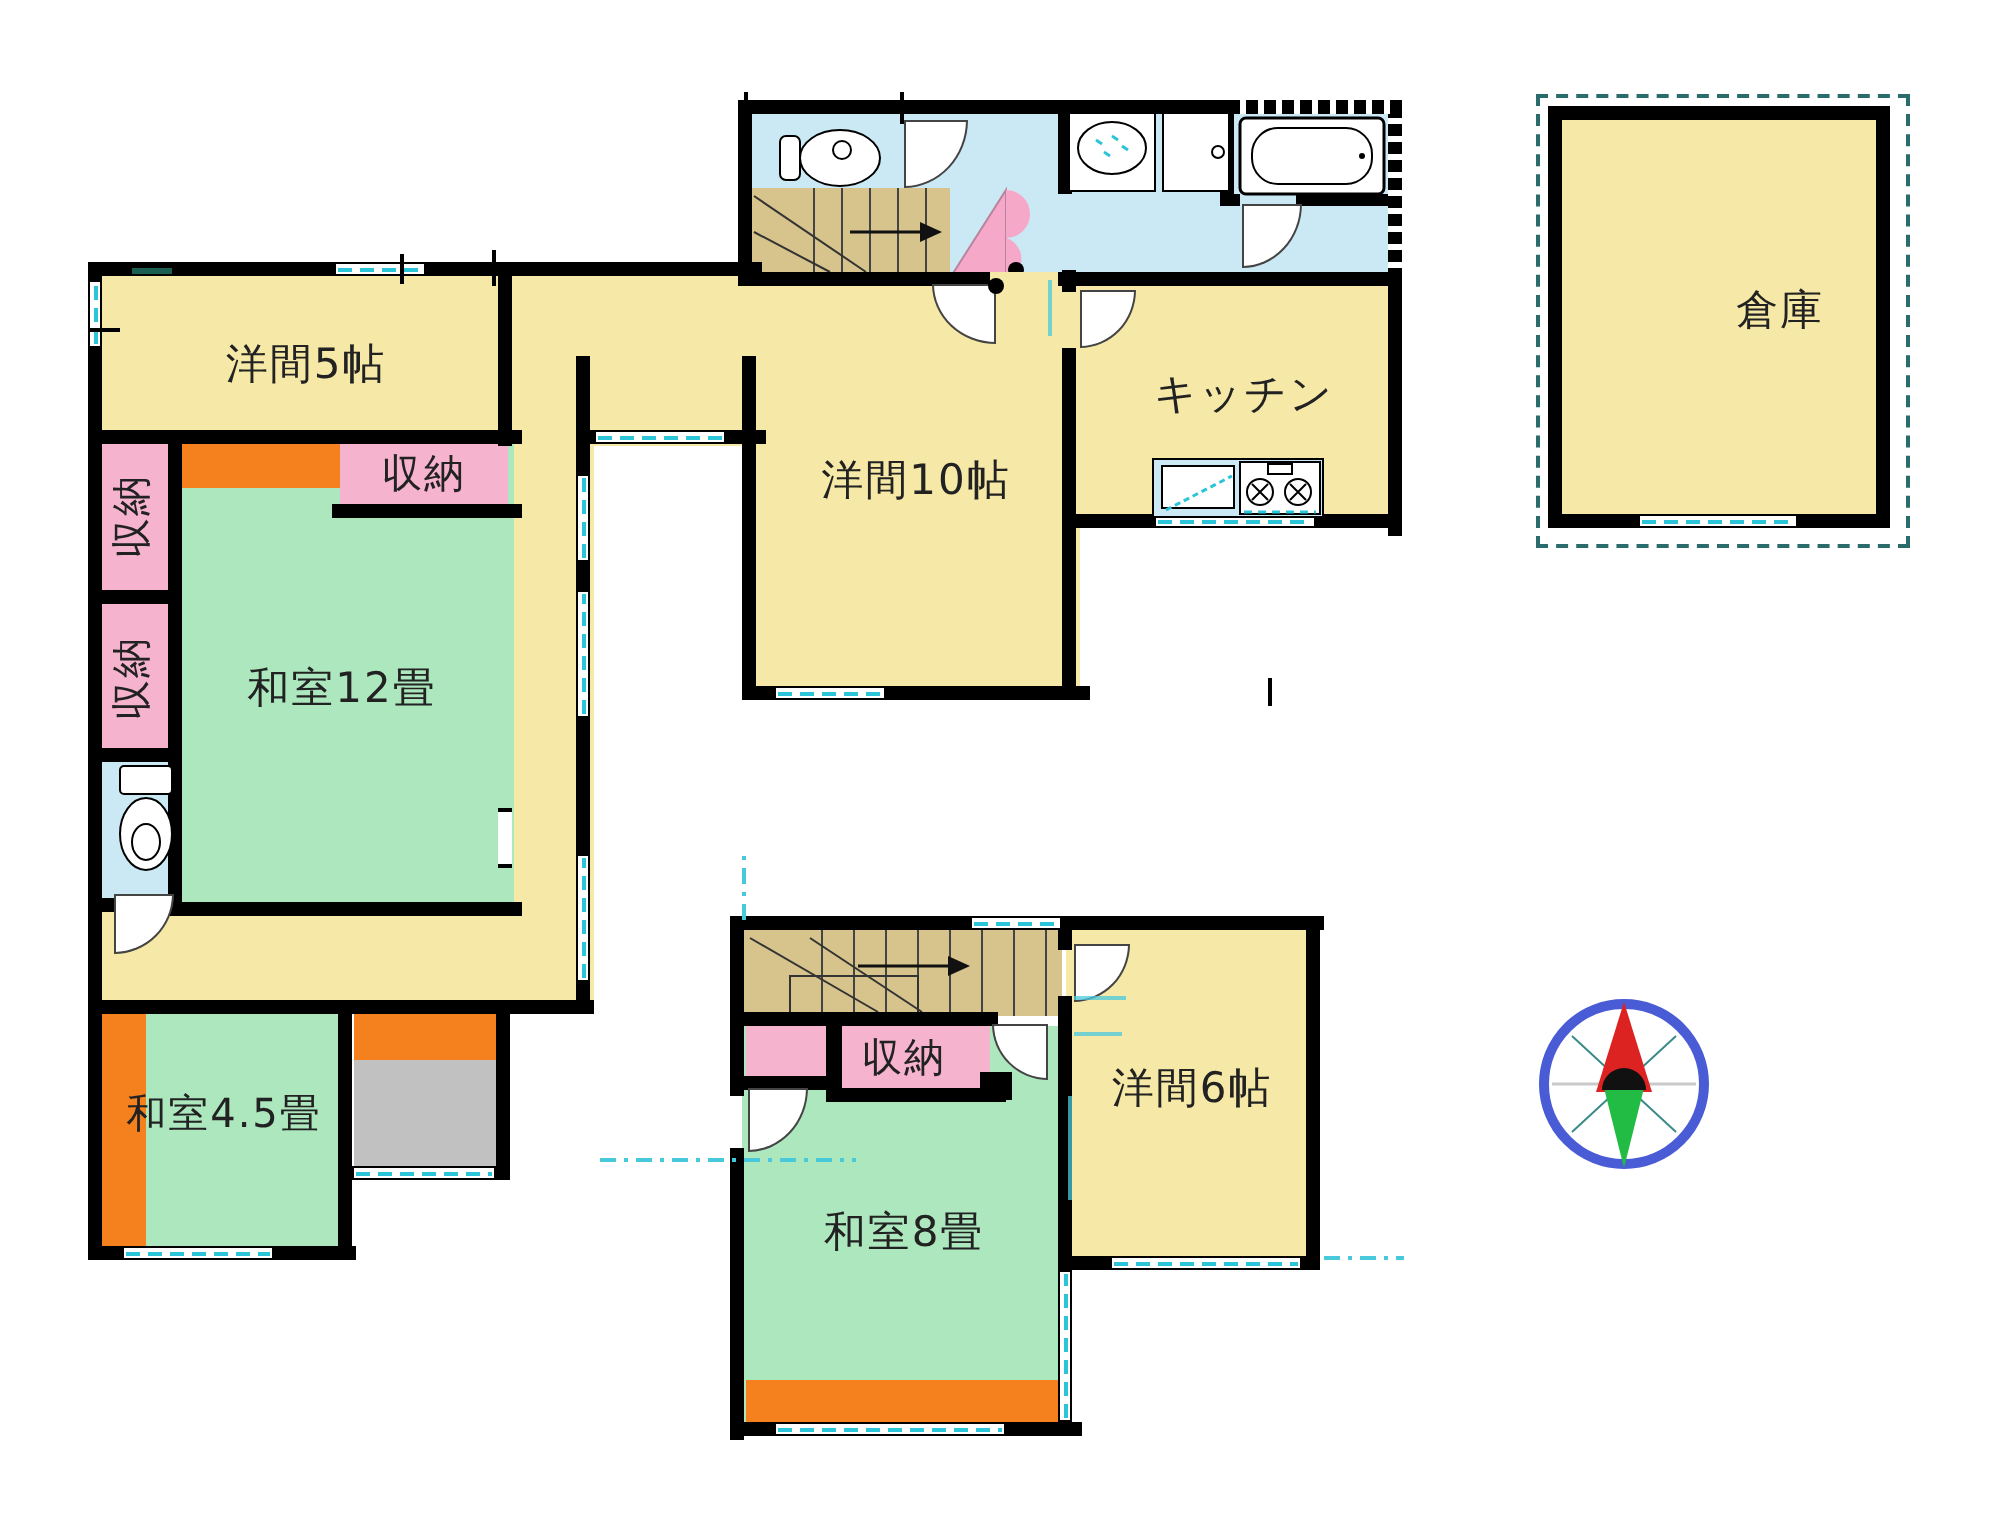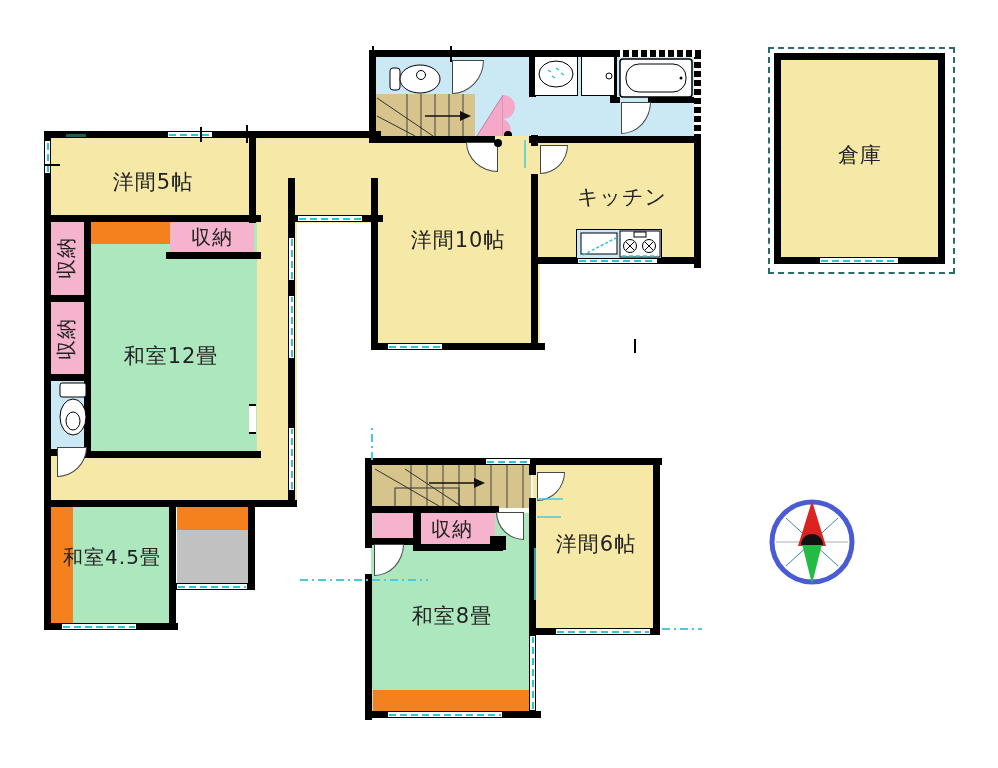--- a/index.html
+++ b/index.html
@@ -222,24 +222,24 @@
   <div style="position:absolute;left:66px;top:134px;width:20px;height:3px;background:#1b5e52"></div>
   <div class="tick" style="left:200px;top:127px;width:2px;height:15px"></div>
   <div class="tick" style="left:246px;top:125px;width:2px;height:18px"></div>
   <div class="tick" style="left:450px;top:46px;width:2px;height:16px"></div>
   <div class="tick" style="left:372px;top:46px;width:2px;height:14px"></div>
   <div class="tick" style="left:44px;top:164px;width:16px;height:2px"></div>
   <div class="tick" style="left:634px;top:340px;width:2px;height:14px;left:634px;top:339px"></div>
   <div class="dot" style="left:494px;top:139px;width:8px;height:8px"></div>
 
   <div class="lbl" style="left:153px;top:182px">洋間5帖</div>
-  <div class="lbl" style="left:171px;top:356px">和室12畳</div>
+  <div class="lbl" style="left:171px;top:344px">和室12畳</div>
   <div class="lbl" style="left:458px;top:240px">洋間10帖</div>
   <div class="lbl" style="left:622px;top:197px">キッチン</div>
-  <div class="lbl" style="left:860px;top:155px">倉庫</div>
+  <div class="lbl" style="left:890px;top:155px">倉庫</div>
   <div class="lbl sm" style="left:112px;top:557px">和室4.5畳</div>
   <div class="lbl" style="left:452px;top:616px">和室8畳</div>
   <div class="lbl" style="left:596px;top:544px">洋間6帖</div>
   <div class="lbl sm" style="left:212px;top:237px">収納</div>
   <div class="lbl sm rot" style="left:66px;top:258px">収納</div>
   <div class="lbl sm rot" style="left:66px;top:339px">収納</div>
   <div class="lbl sm" style="left:452px;top:529px">収納</div>
 
 </div>
 

